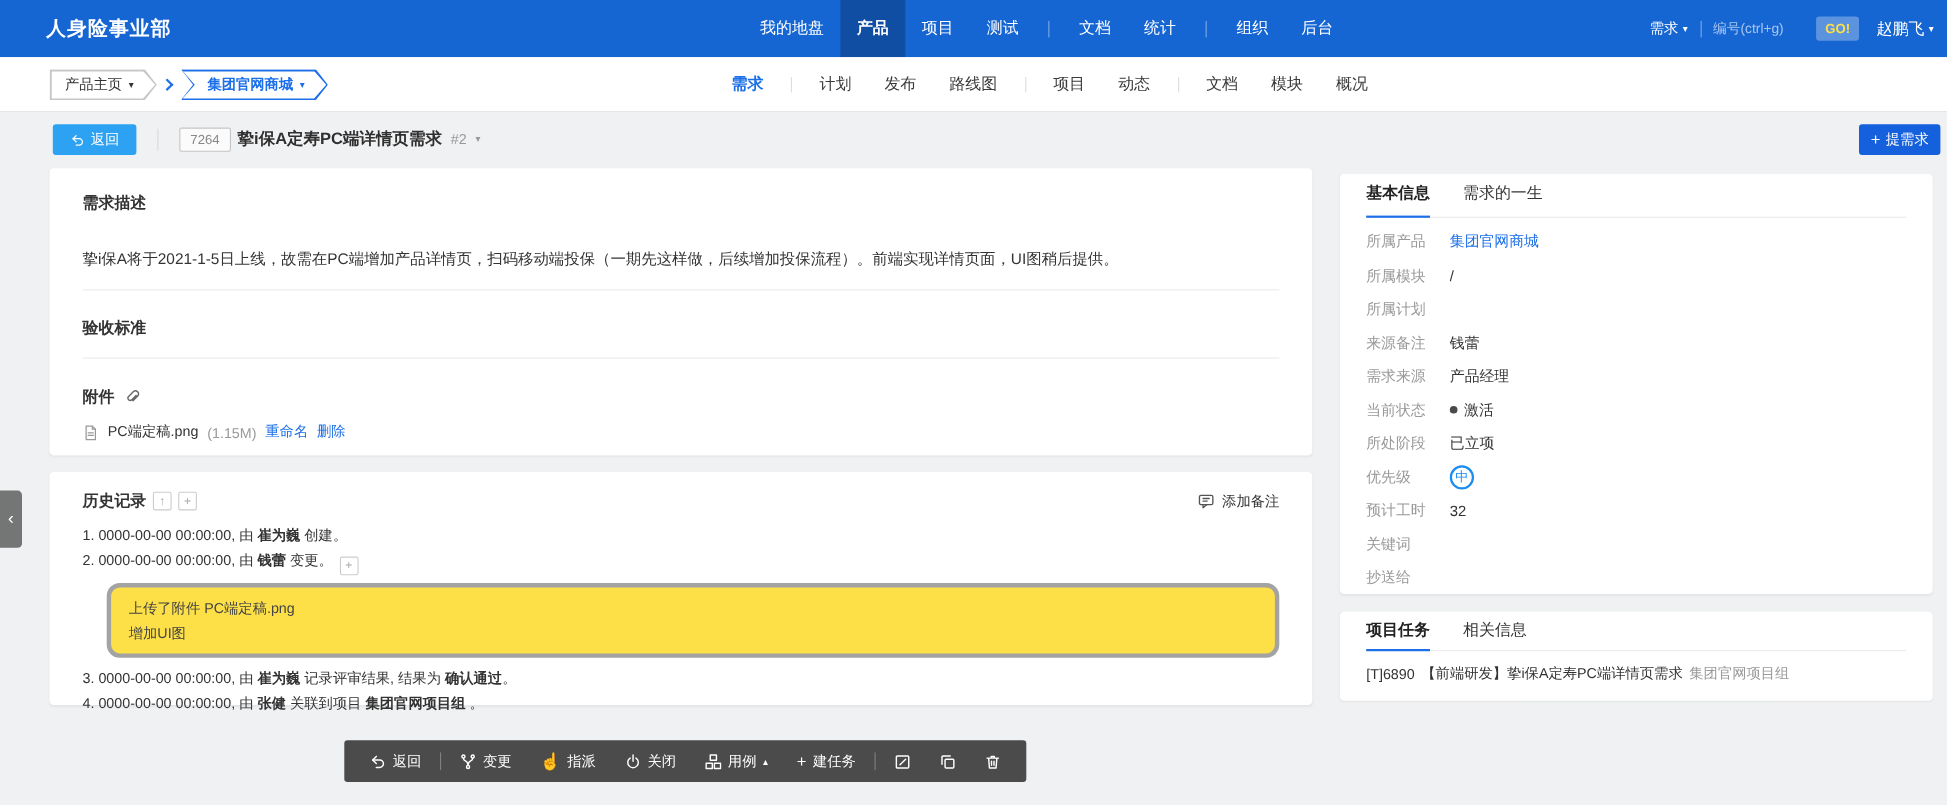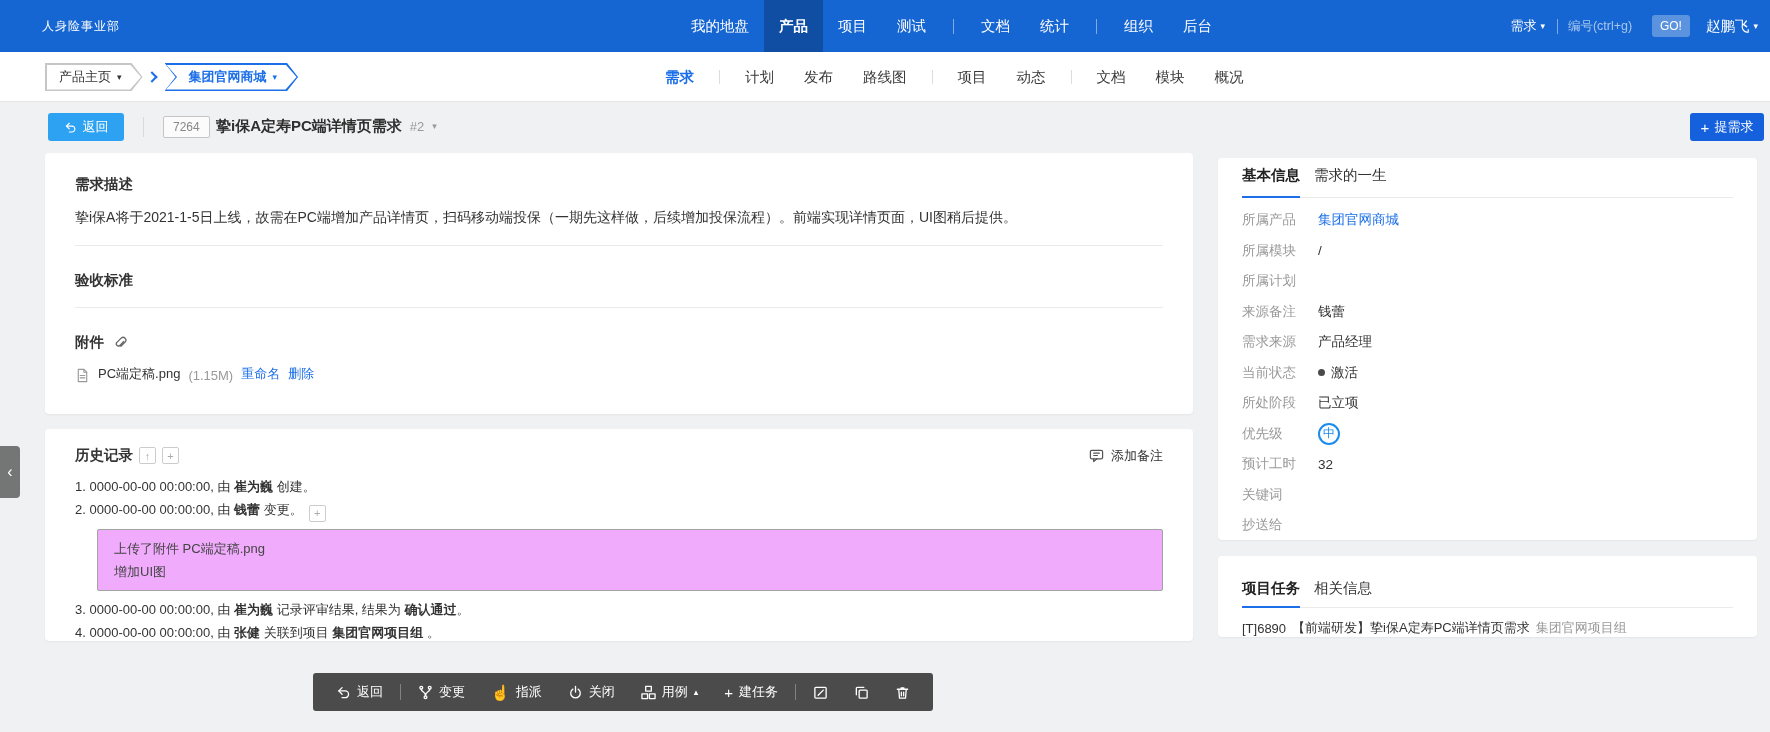--- a/index.html
+++ b/index.html
@@ -4,31 +4,31 @@
 <style>
 *{margin:0;padding:0;box-sizing:border-box}
 html,body{width:1770px;height:732px}
 body{position:relative;overflow:hidden;background:#f0f1f2;font-family:"Liberation Sans","DejaVu Sans",sans-serif;color:#333;font-size:14px;
 --navbar-bg:#1565d2;--accent:#1c6fe8;--back-btn-bg:#2ea2f2;--primary-btn-bg:#1560dd;--status-dot:#4a4a4a;--priority:#1a8cf0;--toolbar-bg:rgba(62,62,62,.93)}
 .icn{display:inline-flex;align-items:center;justify-content:center;line-height:1}
 .icn svg{width:15px;height:15px;display:block}
 .icn.caret{font-size:9px}
 
 .navbar{position:absolute;top:0;left:0;width:100%;height:52px;background:var(--navbar-bg);color:#fff}
-.brand{position:absolute;left:42px;top:0;line-height:52px;font-size:12px;font-weight:normal;letter-spacing:1px}
+.brand{position:absolute;left:42px;top:0;line-height:52px;font-size:18px;font-weight:bold;letter-spacing:1px}
 .nav-menu{position:absolute;left:676px;top:0;height:52px;display:flex;align-items:center}
 .nav-item{padding:0 15px;height:52px;line-height:52px;font-size:14.5px;cursor:pointer;white-space:nowrap}
 .nav-item.active{background:rgba(0,0,0,.22);font-weight:bold}
 .nav-vsep{width:1px;height:15px;background:rgba(255,255,255,.45);margin:0 12px}
 .nav-right{position:absolute;right:12px;top:0;height:52px;display:flex;align-items:center}
 .search-type{font-size:13px;display:flex;align-items:center;gap:4px;cursor:pointer;padding:0 8px}
 .nav-right .nav-vsep{margin:0 4px}
 .search-input{width:86px;background:transparent;border:none;outline:none;color:#fff;font-size:12.5px;padding:4px 6px}
 .search-input::placeholder{color:rgba(255,255,255,.62)}
-.go-btn{background:rgba(255,255,255,.3);border:none;color:#ffffff;font-size:12px;font-weight:normal;padding:4px 8px;border-radius:3px;cursor:pointer;margin-left:4px}
+.go-btn{background:rgba(255,255,255,.3);border:none;color:#fde047;font-size:12px;font-weight:bold;padding:4px 8px;border-radius:3px;cursor:pointer;margin-left:14px}
 .user{font-size:14.5px;display:flex;align-items:center;gap:4px;margin-left:16px;cursor:pointer}
 
 .subheader{position:absolute;top:52px;left:0;width:100%;height:50px;background:#fff;border-bottom:1px solid #e5e5e5}
 .crumbs{position:absolute;left:45px;top:11px;height:28px;display:flex;align-items:center}
 .crumb{position:relative;height:28px;cursor:pointer;display:inline-block}
 .crumb-shape{position:absolute;inset:0;background:#c6c6c6;clip-path:polygon(0 0,calc(100% - 11px) 0,100% 50%,calc(100% - 11px) 100%,0 100%)}
 .crumb-shape.inner{inset:1.5px;background:#fff}
 .crumb.notch .crumb-shape{clip-path:polygon(0 0,calc(100% - 11px) 0,100% 50%,calc(100% - 11px) 100%,0 100%,11px 50%)}
 .crumb.primary .crumb-shape:not(.inner){background:var(--accent)}
 .crumb .label{position:relative;z-index:1;display:flex;align-items:center;gap:6px;height:28px;padding:0 21px 0 14px;font-size:13px;color:#333}
@@ -46,54 +46,54 @@
 .story-id{position:absolute;left:163px;top:116px;border:1px solid #c5c5c5;background:#fbfbfb;color:#888;font-size:12px;padding:2px 9px;border-radius:2px;line-height:16px}
 .story-title{position:absolute;left:216px;top:117px;font-size:15px;font-weight:bold;color:#2f2f2f;display:flex;align-items:center;gap:8px;white-space:nowrap}
 .story-ver{font-weight:normal;color:#999;font-size:13px}
 .story-title .icn{color:#999}
 .create-btn{position:absolute;left:1690px;top:113px;width:74px;height:28px;background:var(--primary-btn-bg);color:#fff;border:none;border-radius:3px;font-size:13px;display:flex;align-items:center;justify-content:center;gap:5px;cursor:pointer}
 .plus-glyph{font-size:15px;line-height:1}
 
 .card{position:absolute;background:#fff;border-radius:4px;box-shadow:0 1px 2px rgba(0,0,0,.05)}
 #card-desc{left:45px;top:153px;width:1148px;height:261px;padding:22px 30px}
 .sec{font-size:14.5px;font-weight:bold;color:#333}
-.desc-text{margin-top:13px;font-size:14px;color:#333;line-height:1.5}
+.desc-text{margin-top:31px;font-size:14px;color:#333;line-height:1.5}
 hr.rule{border:none;border-top:1px solid #eaeaea;margin-top:17px}
 .sec.mt{margin-top:25px}
 .attach-head{display:flex;align-items:center;gap:8px}
 .attach-head .icn{color:#666}
 .file-row{margin-top:13px;display:flex;align-items:flex-end;gap:8px;font-size:13px}
 .file-row .icn{color:#999}
 .file-name{color:#333}
 .file-size{color:#999}
 .link{color:var(--accent);cursor:pointer}
 .file-row .link:first-of-type{margin-left:8px}
 
 #card-history{left:45px;top:429px;width:1148px;height:212px;padding:17px 30px}
 .hist-head{display:flex;align-items:center}
 .mini-box{display:inline-flex;align-items:center;justify-content:center;width:17px;height:17px;border:1px solid #ccc;border-radius:2px;color:#aaa;font-size:11px;background:#fff;cursor:pointer;margin-left:6px;vertical-align:-3px}
 .add-note{margin-left:auto;display:flex;align-items:center;gap:7px;font-size:13px;color:#333;cursor:pointer}
 .add-note .icn{color:#555}
 .hist-body{margin-top:10px;font-size:13px;color:#333}
 .h-entry{line-height:23px}
-.h-detail{background:#f0abfc;border:1px solid #a3a3a3;margin:7px 0 7px 22px;padding:7px 16px;line-height:23px;color:#444;border-radius:2px}
+.h-detail{background:#fde047;border:4px solid #a3a3a3;margin:7px 0 7px 22px;padding:7px 16px;line-height:23px;color:#444;border-radius:12px}
 
 #side-info{left:1218px;top:158px;width:539px;height:382px;padding:0 24px}
-.side-tabs{display:flex;gap:14px;border-bottom:1px solid #eaeaea;height:40px;align-items:flex-end}
+.side-tabs{display:flex;gap:30px;border-bottom:1px solid #eaeaea;height:40px;align-items:flex-end}
 .side-tab{font-size:14.5px;color:#333;padding-bottom:12px;cursor:pointer;position:relative;white-space:nowrap}
 .side-tab.active{font-weight:bold;color:#222}
 .side-tab.active::after{content:"";position:absolute;left:0;right:0;bottom:-1px;height:2px;background:var(--accent)}
 .fields{padding-top:7px}
 .field{display:flex;align-items:center;height:30.5px;font-size:13.5px}
 .f-label{width:62px;color:#999;flex:none}
 .f-value{margin-left:14px;color:#333;display:flex;align-items:center;gap:6px}
 .status-dot{width:7px;height:7px;border-radius:50%;background:var(--status-dot);display:inline-block}
 .prio{width:22px;height:22px;border:2px solid var(--priority);color:var(--priority);border-radius:50%;font-size:12px;display:flex;align-items:center;justify-content:center;flex:none}
 #side-task{left:1218px;top:556px;width:539px;height:81px;padding:0 24px}
-#side-task .side-tabs{height:52px}
+#side-task .side-tabs{height:36px}
 #side-task .side-tab{padding-bottom:9px}
 .task-row{margin-top:11px;font-size:13px;display:flex;gap:6px;align-items:center;white-space:nowrap}
 .task-id,.task-title{color:#333}
 .task-proj{color:#999}
 
 #toolbar{position:absolute;left:313px;top:673px;height:38px;background:var(--toolbar-bg);border-radius:3px;display:flex;align-items:center;padding:0 10px;color:#fff}
 .t-btn{display:flex;align-items:center;gap:6px;padding:0 13px;height:38px;font-size:13px;color:#fff;cursor:pointer;background:none;border:none;white-space:nowrap}
 .t-btn .icn svg{width:15px;height:15px}
 .t-btn .icn.glyph{font-size:15px}
 .t-sep{width:1px;height:16px;background:rgba(255,255,255,.3);margin:0 4px}

